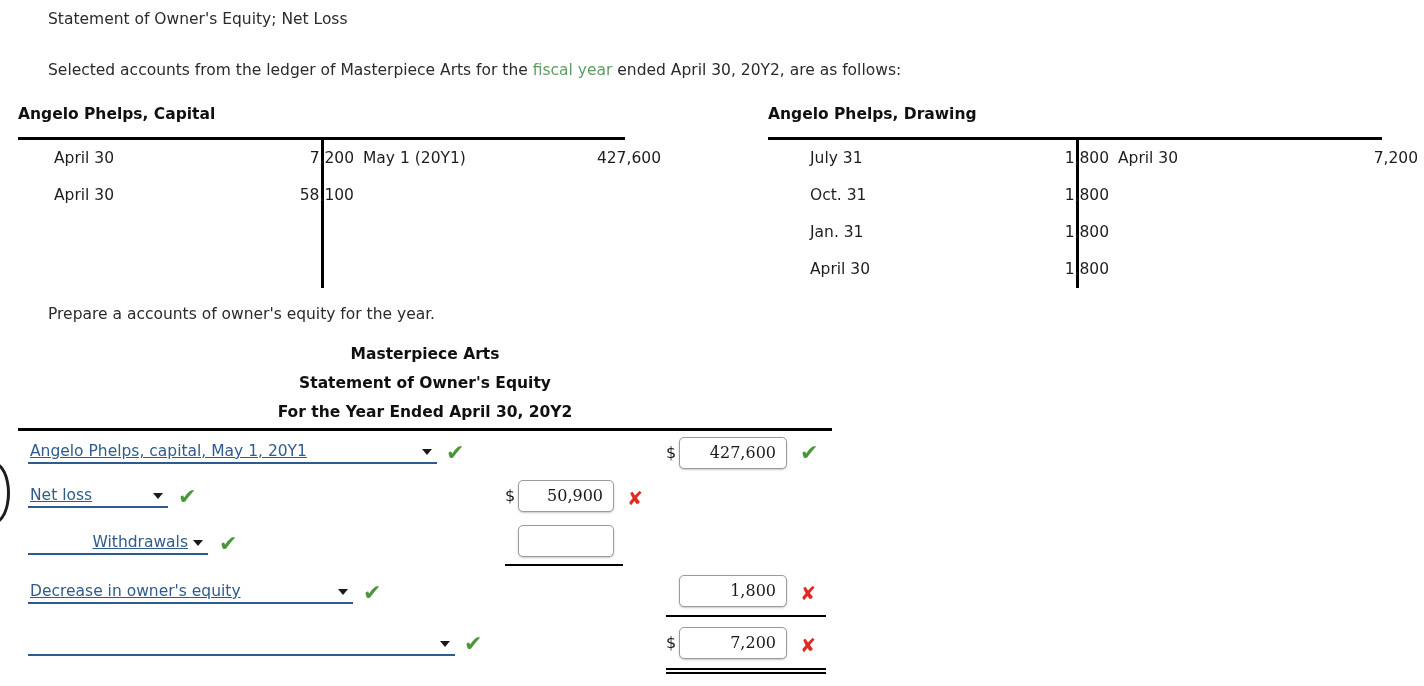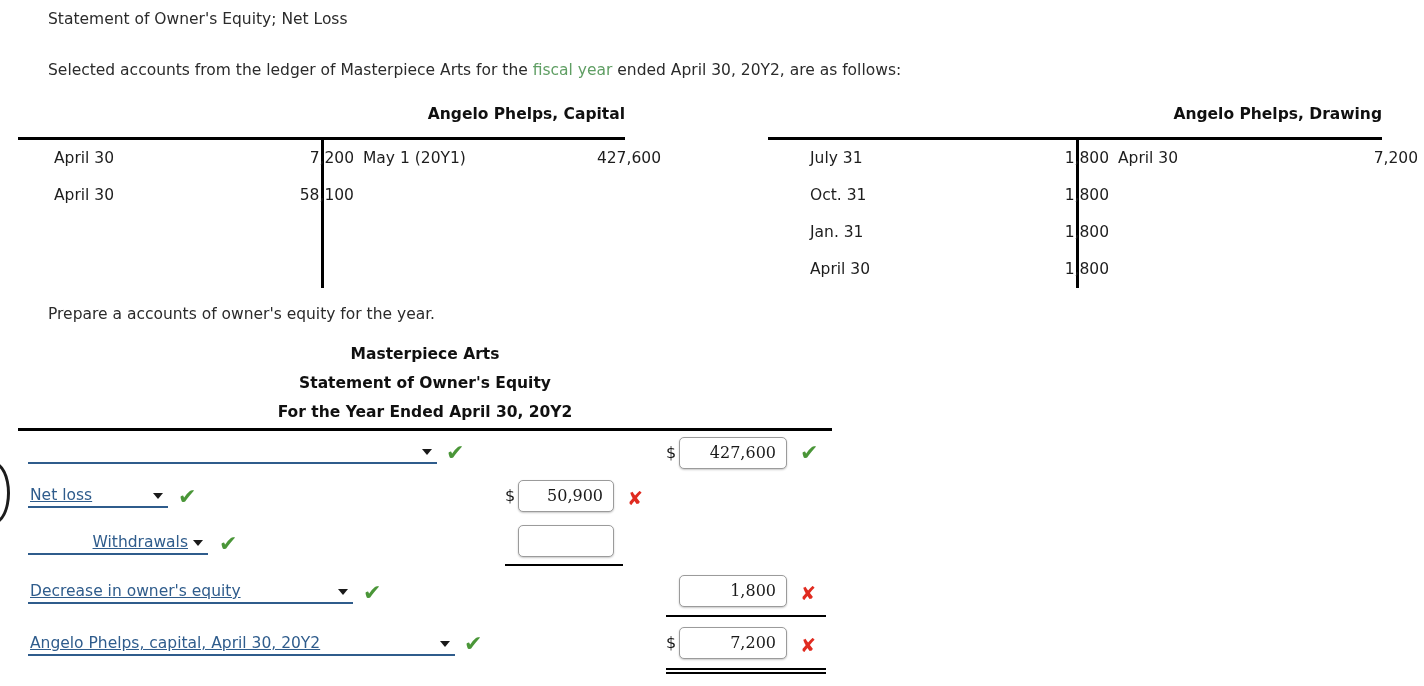--- a/index.html
+++ b/index.html
@@ -40,21 +40,21 @@
     white-space: nowrap;
   }
 
   
   .taccount { position: absolute; }
   .taccount-title {
     position: absolute;
     font-size: 15.5px;
     font-weight: bold;
     color: #101010;
-    text-align: right;
+    text-align: left;
     white-space: nowrap;
   }
   .taccount-rule {
     position: absolute;
     height: 3px;
     background: #000;
   }
   .taccount-divider {
     position: absolute;
     width: 3px;
@@ -229,20 +229,21 @@
 <div class="abs" id="instruction-line">Prepare a accounts of owner's equity for the year.</div>
 
 <div class="stmt-head" id="stmt-company">Masterpiece Arts</div>
 <div class="stmt-head" id="stmt-name">Statement of Owner's Equity</div>
 <div class="stmt-head" id="stmt-period">For the Year Ended April 30, 20Y2</div>
 <div id="stmt-rule"></div>
 
 <div id="annotation-circle"></div>
 
 <div class="acct-select" style="left:28px; top:440px; width:409px;">
+  <span class="sel-text">Angelo Phelps, capital, May 1, 20Y1</span>
   <span class="caret"></span>
 </div>
 <div class="mark correct" style="left:446px; top:441px;">✔</div>
 
 <div class="dollar-sign" style="left:666px; top:437px;">$</div>
 <div class="amount-field" style="left:679px; top:437px; width:108px;">427,600</div>
 <div class="mark correct" style="left:800px; top:441px;">✔</div>
 
 <div class="acct-select" style="left:28px; top:484px; width:140px;text-decoration:underline;">
   <span class="sel-text">Net loss</span>
@@ -267,21 +268,20 @@
   <span class="sel-text">Decrease in owner's equity</span>
   <span class="caret"></span>
 </div>
 <div class="mark correct" style="left:363px; top:581px;">✔</div>
 
 <div class="amount-field" style="left:679px; top:575px; width:108px;">1,800</div>
 <div class="mark incorrect" style="left:800px; top:581px;">✘</div>
 <div class="sub-rule" style="left:666px; top:615px; width:160px;"></div>
 
 <div class="acct-select" style="left:28px; top:632px; width:427px;">
-  <span class="sel-text">Angelo Phelps, capital, April 30, 20Y2</span>
   <span class="caret"></span>
 </div>
 <div class="mark correct" style="left:464px; top:632px;">✔</div>
 
 <div class="dollar-sign" style="left:666px; top:627px;">$</div>
 <div class="amount-field" style="left:679px; top:627px; width:108px;">7,200</div>
 <div class="mark incorrect" style="left:800px; top:633px;">✘</div>
 <div class="double-rule" style="left:666px; top:668px; width:160px;"></div>
 
 </body></html>

